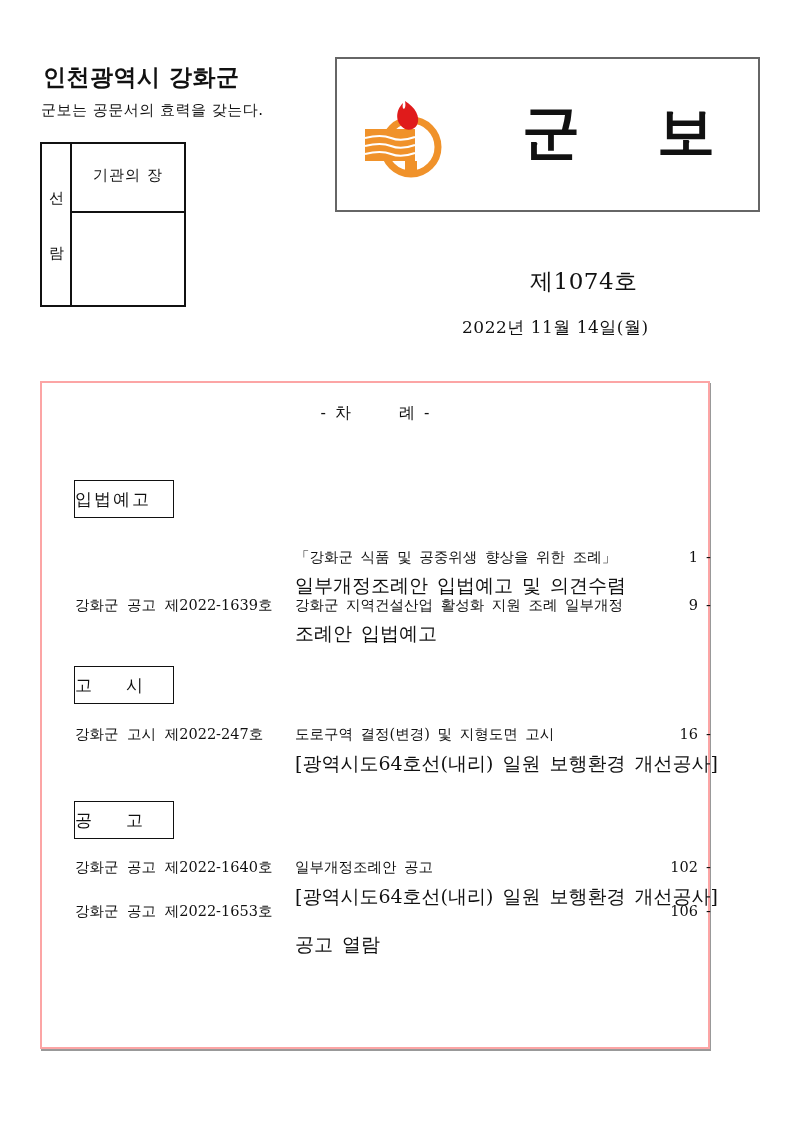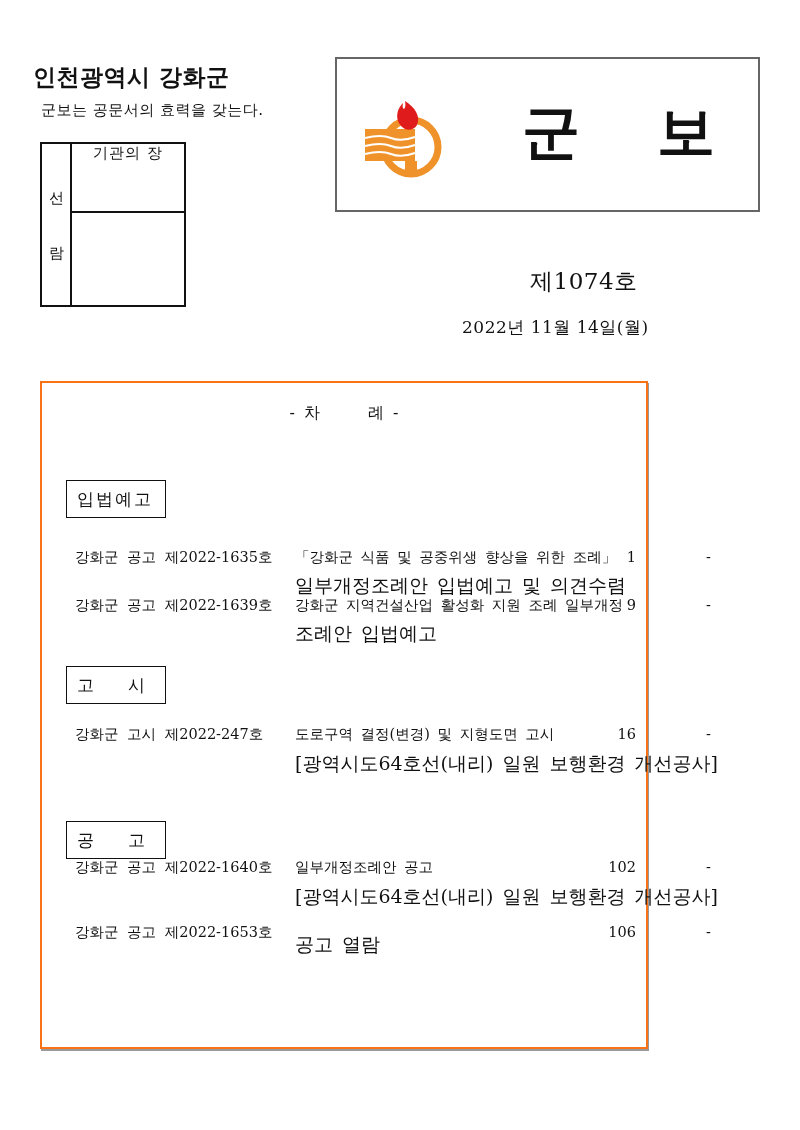--- a/index.html
+++ b/index.html
@@ -2,76 +2,76 @@
 <html><head>
   <meta charset="utf-8">
   <style>
     html, body { margin: 0; padding: 0; background: #ffffff; }
     body {
       width: 800px; height: 1130px; position: relative; overflow: hidden;
       font-family: "DejaVu Serif", "Liberation Serif", serif; color: #111;
     }
     .abs { position: absolute; }
     .org-title {
-      left: 33px; top: 62px; font-family: "DejaVu Sans", "Liberation Sans", sans-serif;
+      left: 43px; top: 62px; font-family: "DejaVu Sans", "Liberation Sans", sans-serif;
       font-weight: bold; font-size: 23px; letter-spacing: 0.5px; color: #111;
     }
     .org-sub {
       left: 41px; top: 101px; font-family: "DejaVu Sans", "Liberation Sans", sans-serif;
       font-size: 15px; letter-spacing: 0.5px; color: #111;
     }
     .review-table {
       left: 40px; top: 142px; width: 146px; height: 165px;
       border: 2px solid #111; box-sizing: border-box;
     }
     .review-side {
       position: absolute; left: 0; top: 0; width: 30px; height: 100%;
       border-right: 2px solid #111; box-sizing: border-box;
       font-family: "DejaVu Sans", "Liberation Sans", sans-serif; font-size: 15px;
     }
     .review-side span { position: absolute; left: 7px; }
     .review-head {
       position: absolute; left: 30px; top: 0; right: 0; height: 69px;
       border-bottom: 2px solid #111; box-sizing: border-box;
       font-family: "DejaVu Sans", "Liberation Sans", sans-serif; font-size: 15px;
-      text-align: center; letter-spacing: 1px;
+      text-align: center; padding-top: 22px; letter-spacing: 1px;
     }
     .review-body { position: absolute; left: 30px; top: 69px; right: 0; bottom: 0; }
 
     .masthead {
       left: 335px; top: 57px; width: 425px; height: 155px;
       border: 2px solid #666; box-sizing: border-box; background: #fff;
     }
     .masthead .title {
       position: absolute; top: 38px; left: 0; right: 0;
       font-family: "DejaVu Sans", "Liberation Sans", sans-serif; font-weight: bold;
       font-size: 58px; line-height: 70px;
     }
     .masthead .t1 { position: absolute; left: 185px; }
     .masthead .t2 { position: absolute; left: 320px; }
     .logo { position: absolute; left: 24px; top: 30px; width: 90px; height: 90px; }
 
     .issue-no { left: 530px; top: 266px; font-size: 23px; letter-spacing: 0.5px; }
     .issue-date { left: 462px; top: 316px; font-size: 17px; letter-spacing: 0.5px; }
 
     .toc-box {
-      left: 40px; top: 381px; width: 608px; height: 668px;
-      border: 2px solid #f97316; box-sizing: border-box;
+      left: 40px; top: 381px; width: 670px; height: 668px;
+      border: 2px solid #fca5a5; box-sizing: border-box;
       box-shadow: 1px 2px 0 #999;
     }
     .toc-title {
       position: absolute; top: 20px; left: 0; right: 0; text-align: center;
       font-size: 16px; word-spacing: 4px;
     }
     .toc-title .gap { display: inline-block; width: 48px; }
     .sec-label {
-      position: absolute; left: 24px; height: 38px; width: 100px;
+      position: absolute; left: 32px; height: 38px; width: 100px;
       border: 1.5px solid #111; box-sizing: border-box;
       font-family: "DejaVu Sans", "Liberation Sans", sans-serif; font-size: 17px;
-      line-height: 36px; padding-left: 10px;
+      line-height: 36px; 
     }
     .row { position: absolute; left: 0; right: 0; font-size: 14.5px; height: 24px; line-height: 24px; }
     .row .ref { position: absolute; left: 33px; white-space: nowrap; word-spacing: 4px; }
     .row .ttl { position: absolute; left: 253px; white-space: nowrap; word-spacing: 3px; }
     .row .dash { position: absolute; left: 664px; }
     .row .pg { position: absolute; right: 10px; text-align: right; }
     .cont { position: absolute; left: 253px; font-size: 19px; white-space: nowrap; word-spacing: 3px; }
   </style>
 </head>
 <body>
@@ -108,21 +108,20 @@
 <div class="abs issue-date">2022년 11월 14일(월)</div>
 
 <div class="abs toc-box">
   <div class="toc-title">
     <span>- 차</span><span class="gap"></span><span>례 -</span>
   </div>
 
   <div class="sec-label" style="top:97px; letter-spacing:2px;">입법예고</div>
 
   <div class="row" style="top:162px;">
-    <span class="ref">강화군 공고 제2022-1635호</span>
     <span class="ttl">「강화군 식품 및 공중위생 향상을 위한 조례」</span>
     <span class="dash">-</span>
     <span class="pg">1</span>
   </div>
   <div class="cont" style="top:190px;">일부개정조례안 입법예고 및 의견수렴</div>
 
   <div class="row" style="top:210px;">
     <span class="ref">강화군 공고 제2022-1639호</span>
     <span class="ttl">강화군 지역건설산업 활성화 지원 조례 일부개정</span>
     <span class="dash">-</span>
@@ -133,29 +132,29 @@
   <div class="sec-label" style="top:283px;">고　　시</div>
 
   <div class="row" style="top:339px;">
     <span class="ref">강화군 고시 제2022-247호</span>
     <span class="ttl">도로구역 결정(변경) 및 지형도면 고시</span>
     <span class="dash">-</span>
     <span class="pg">16</span>
   </div>
   <div class="cont" style="top:368px;">[광역시도64호선(내리) 일원 보행환경 개선공사]</div>
 
-  <div class="sec-label" style="top:418px;margin-top:20px;">공　　고</div>
+  <div class="sec-label" style="top:418px;">공　　고</div>
 
   <div class="row" style="top:472px;">
     <span class="ref">강화군 공고 제2022-1640호</span>
     <span class="ttl">일부개정조례안 공고</span>
     <span class="dash">-</span>
     <span class="pg">102</span>
   </div>
   <div class="cont" style="top:501px;">[광역시도64호선(내리) 일원 보행환경 개선공사]</div>
 
-  <div class="row" style="top:537px;">
+  <div class="row" style="top:516px;">
     <span class="ref">강화군 공고 제2022-1653호</span>
     <span class="dash">-</span>
     <span class="pg">106</span>
   </div>
   <div class="cont" style="top:549px;">공고 열람</div>
 </div>
 
 </body></html>

